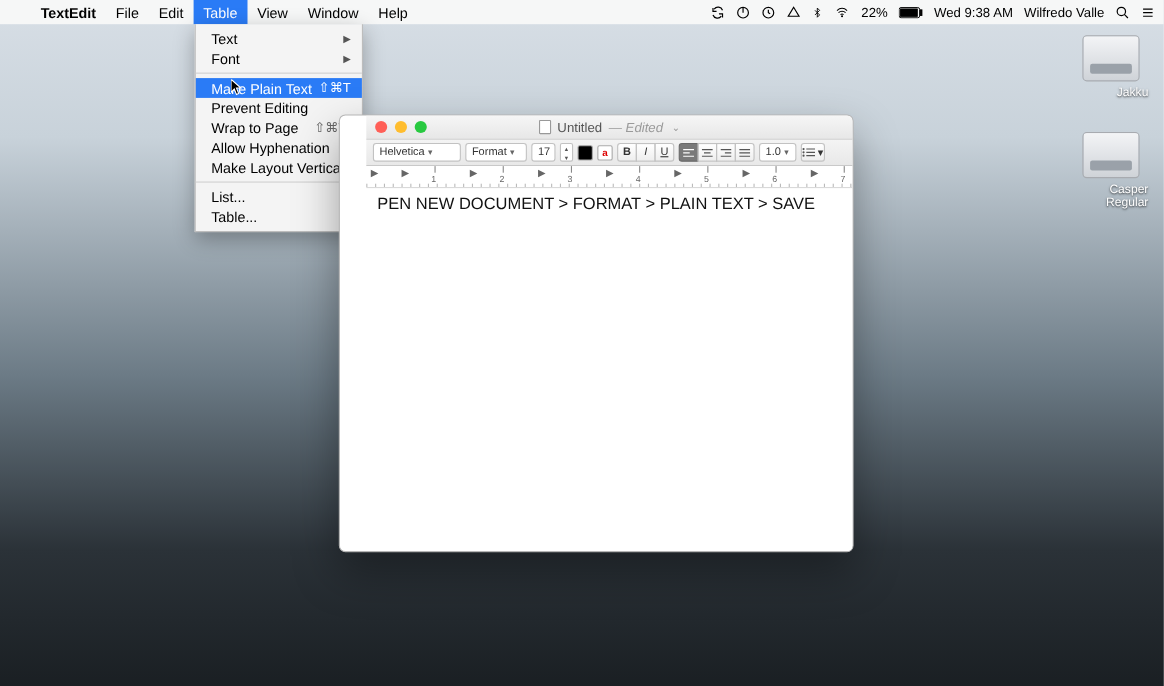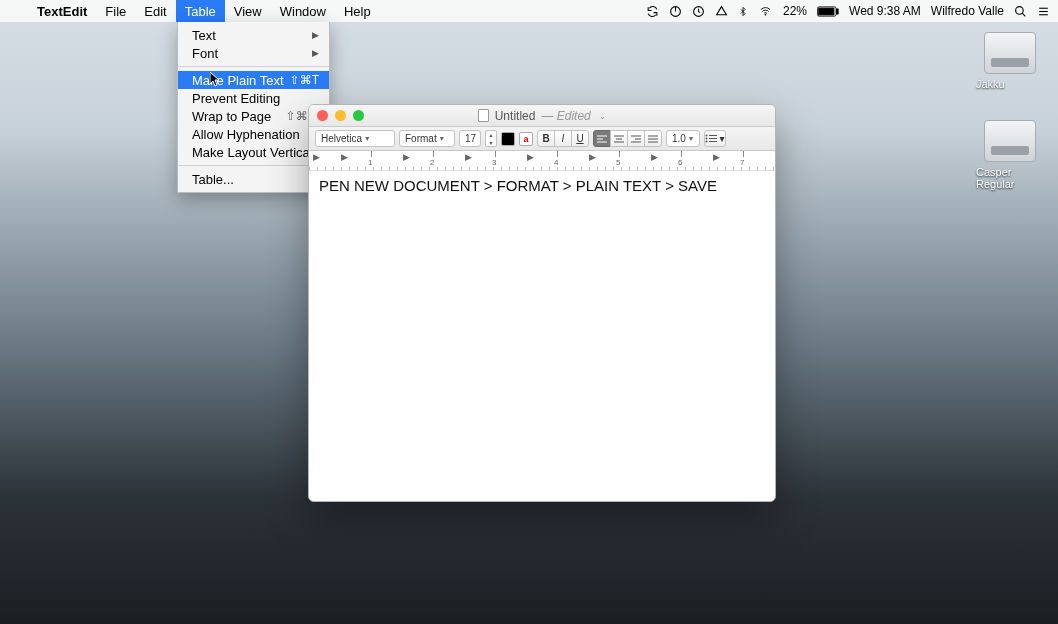--- a/index.html
+++ b/index.html
@@ -36,21 +36,21 @@
 .dd-sep { height:1px; background:#d0d0d0; margin:4px 0; }
 .dd-item.highlight { background:#2a7bf6; color:#fff; }
 .dd-item .shortcut { margin-left:auto; font-size: 12px; color:#666;}
 .dd-item.highlight .shortcut { color:#fff; }
 
 
 .window {
   position:absolute; top:104px; left:308px; width:468px; height:398px;
   background:#fff; border:1px solid #b5b5b5; border-radius:6px;
   box-shadow: 0 18px 40px rgba(0,0,0,0.35);
-  display:flex; flex-direction:column; overflow:hidden;
+  display:flex; flex-direction:column; overflow:hidden;padding-left:24px;
 }
 .titlebar {
   height: 22px; background:linear-gradient(#f6f6f6,#e7e7e7);
   border-bottom:1px solid #cbcbcb;
   display:flex; align-items:center; justify-content:center;
   position:relative; font-size:12px; color:#555;
 }
 .traffic { position:absolute; left:8px; top:5px; display:flex; gap:7px;}
 .traffic span{ width:11px; height:11px; border-radius:50%; display:block;}
 .tl-close{background:#ff5f57;} .tl-min{background:#ffbd2e;} .tl-max{background:#28c940;}
@@ -77,21 +77,21 @@
 .t-btn.active{background:#7a7a7a;color:#fff;border-color:#6a6a6a;}
 
 .ruler{height:20px;background:#fff;border-bottom:1px solid #d9d9d9;position:relative;font-size:8px;color:#666;}
 .ruler-ticks{position:absolute;inset:0;}
 .ruler-num{position:absolute;top:7px;font-size:8px;}
 .ruler-tab{position:absolute;top:1px;font-size:9px;}
 
 .doc-body{flex:1;background:#fff;padding:6px 10px;font-size:15px;color:#111; font-weight:500; overflow:hidden;}
 
 
-.desktop-icon{position:absolute;width:68px;text-align:left;font-size:11px;color:#fff;text-shadow:0 1px 2px rgba(0,0,0,0.8);}
+.desktop-icon{position:absolute;width:68px;text-align:right;font-size:11px;color:#fff;text-shadow:0 1px 2px rgba(0,0,0,0.8);}
 .disk-icon{width:52px;height:42px;margin:0 auto 4px;background:linear-gradient(#f3f4f6,#cfd3d8);border-radius:4px;border:1px solid #a8abb0;position:relative;}
 .disk-icon::after{content:"";position:absolute;left:6px;right:6px;bottom:6px;height:9px;background:#9aa1a9;border-radius:2px;}
 
 
 .cursor{position:absolute;top:72px;left:210px;font-size:14px;color:#000;pointer-events:none;}
 </style>
 </head>
 <body>
 
 <div class="menubar">
@@ -187,20 +187,23 @@
     <span>Wrap to Page</span>
     <span class="shortcut">⇧⌘W</span>
   </div>
   <div class="dd-item">
       <span>Allow Hyphenation</span>
     </div>
   <div class="dd-item">
       <span>Make Layout Vertical</span>
     </div>
   <div class="dd-sep"></div>
+  <div class="dd-item">
+      <span>List...</span>
+    </div>
   <div class="dd-item">
       <span>Table...</span>
     </div>
 </div>
 
 <div class="cursor">
   <svg width="12" height="16" viewBox="0 0 12 16">
       <path d="M0 0 L0 12 L3 9 L5 14 L7 13 L5 8 L9 8 Z" fill="#000" stroke="#fff" stroke-width="1"></path>
     </svg>
 </div>

